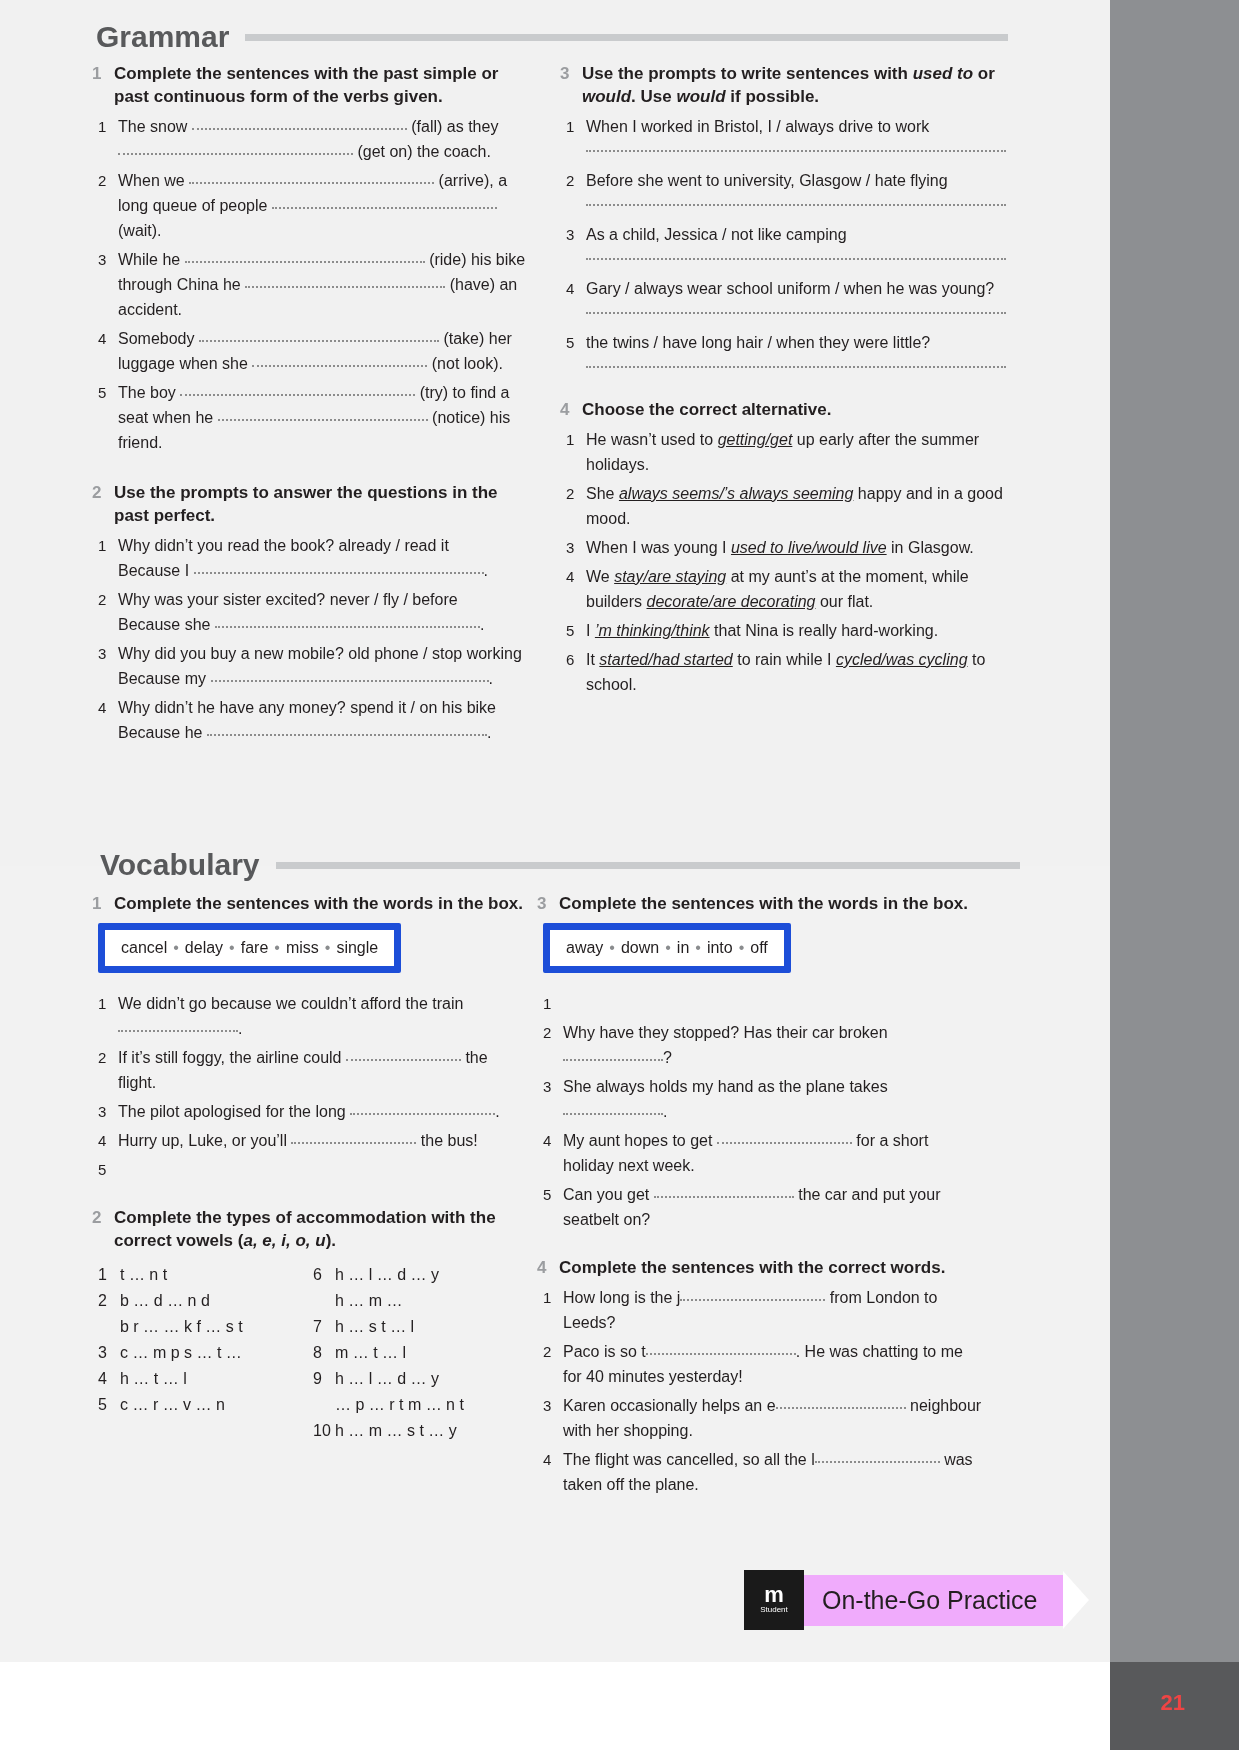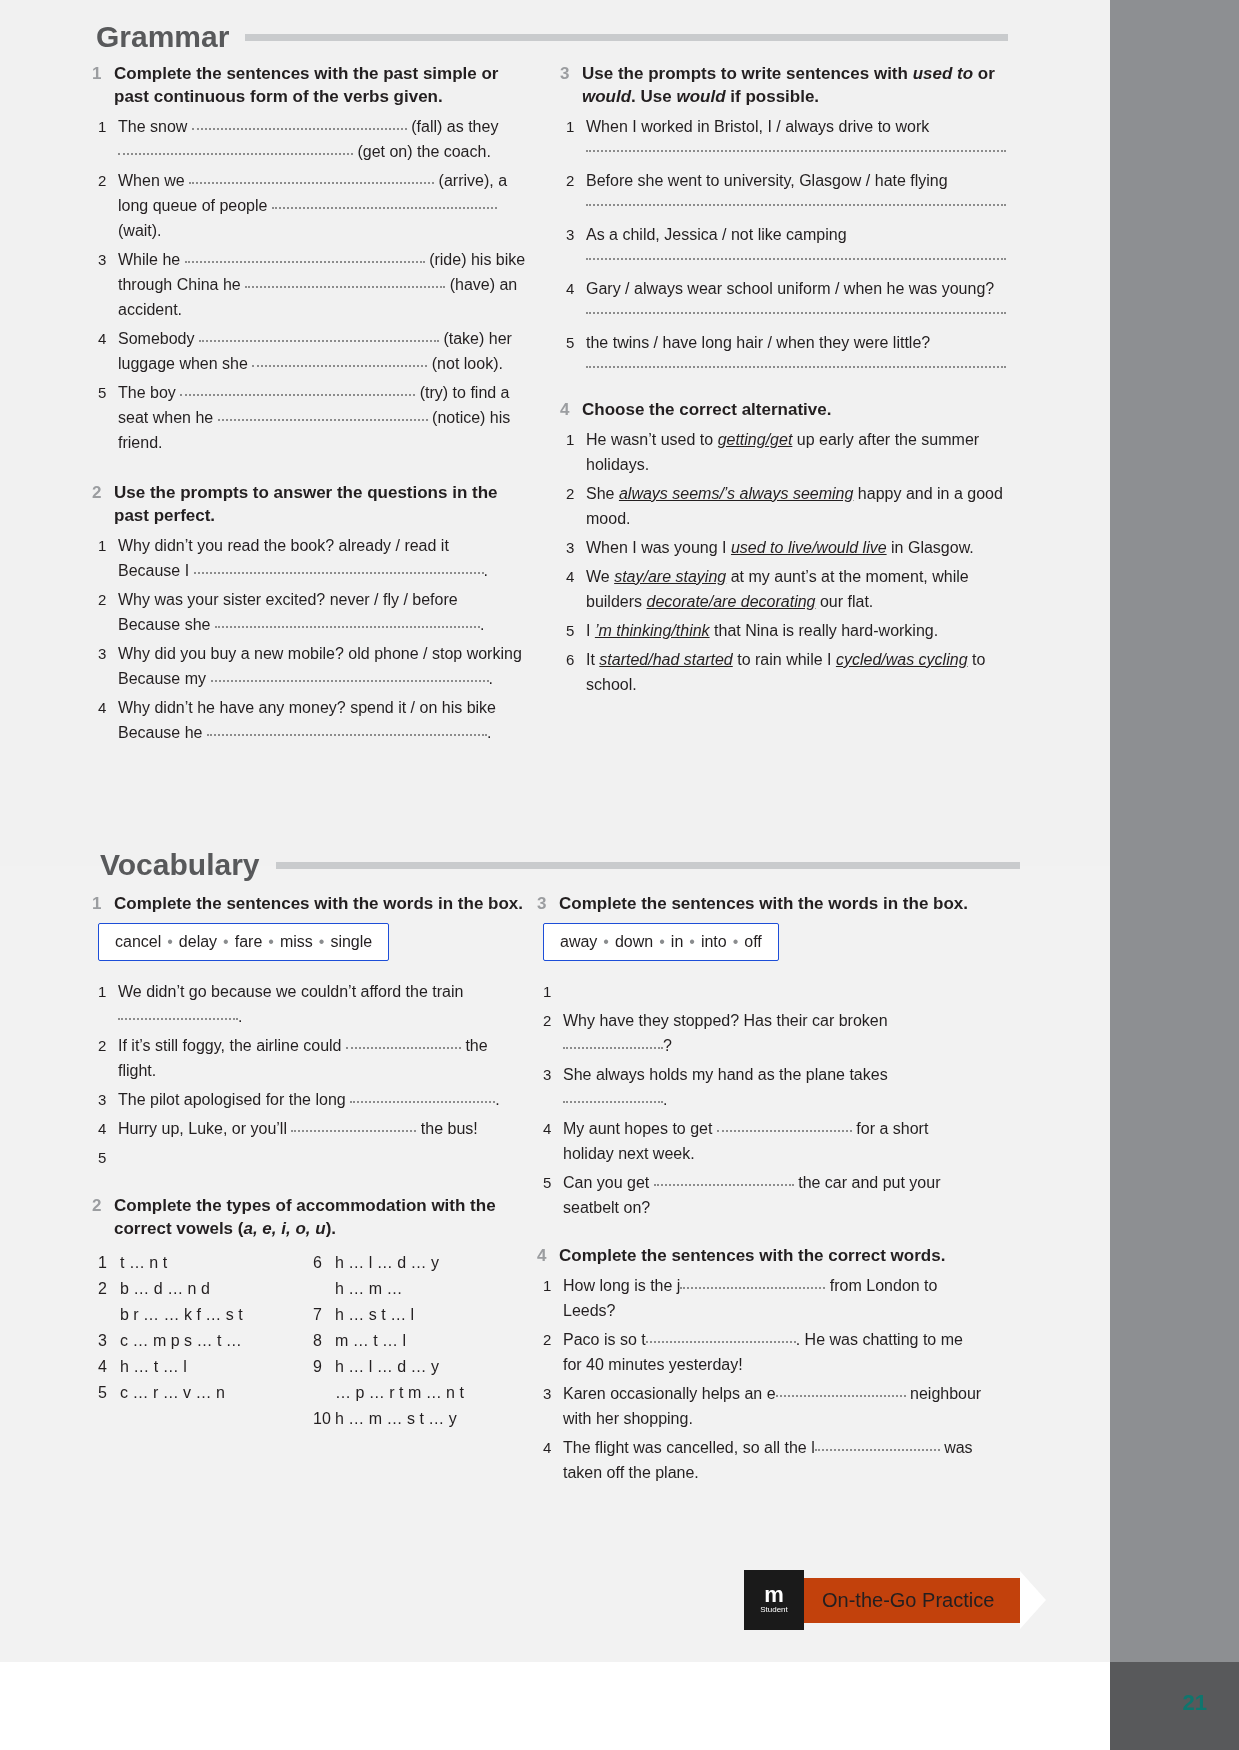--- a/index.html
+++ b/index.html
@@ -6,21 +6,21 @@
   body{
     width:1239px;height:1750px;position:relative;background:#ffffff;
     font-family:"Liberation Sans", sans-serif;color:#231f20;
   }
   .page{position:absolute;left:0;top:0;width:1239px;height:1750px;overflow:hidden;}
 
   
   .side-rail{position:absolute;right:0;top:0;width:129px;height:1662px;background:#8d8f92;}
   .side-rail-bottom{position:absolute;right:0;top:1662px;width:129px;height:88px;background:#58595b;}
   .page-num{
-    position:absolute;right:32px;top:1690px;color:#0f766e;font-size:22px;font-weight:bold;
+    position:absolute;right:54px;top:1690px;color:#ef4444;font-size:22px;font-weight:bold;
   }
 
   
   .panel{position:absolute;left:0;top:0;width:1110px;height:1662px;background:#f2f2f2;}
   .white-block-1{position:absolute;left:0;top:0;width:1110px;height:866px;background:#f1f1f1;}
 
   
   .sec-head{position:absolute;display:flex;align-items:center;width:920px;}
   .sec-head .t{font-size:30px;font-weight:bold;color:#58595b;white-space:nowrap;}
   .sec-head .rule{flex:1;height:7px;background:#c9cbcd;margin-left:16px;}
@@ -41,42 +41,42 @@
   }
   .item-body{font-size:16px;line-height:25px;color:#231f20;}
   .item-body .gap{
     display:inline-block;border-bottom:2px dotted #8c8c8c;vertical-align:2px;height:14px;
   }
   .item-body i{font-style:italic;}
   .item-body u{text-decoration:underline;}
   .rule-line{border-bottom:2px dotted #8c8c8c;height:1px;margin:10px 0 12px 0;}
 
   .wordbox{
-    display:inline-block;border:1px solid #1d4ed8;background:#ffffff;
+    display:inline-block;border:7px solid #1d4ed8;background:#ffffff;
     padding:9px 16px;font-size:16px;border-radius:2px;margin:8px 0 12px 6px;
   }
   .wordbox .sep{color:#8a8c8e;padding:0 6px;}
 
   .vocab-grid{display:flex;}
   .vocab-col{width:200px;}
   .vcell{display:flex;font-size:16px;line-height:26px;}
   .vcell .n{width:28px;flex:0 0 28px;color:#231f20;padding-left:6px;box-sizing:border-box;}
 
   
   .footer-badge{
     position:absolute;left:744px;top:1570px;display:flex;align-items:center;
   }
   .badge-sq{
     width:60px;height:60px;background:#1a1a1a;color:#ffffff;display:flex;
     flex-direction:column;align-items:center;justify-content:center;
   }
   .badge-sq .m{font-size:22px;font-weight:bold;line-height:20px;}
   .badge-sq .s{font-size:8px;line-height:10px;}
   .badge-text{
-    background:#c2410c;padding:11px 26px 11px 18px;font-size:20px;color:#231f20;
+    background:#f0abfc;padding:11px 26px 11px 18px;font-size:25px;color:#231f20;
     position:relative;
   }
   .badge-arrow{
     width:0;height:0;border-top:29px solid transparent;border-bottom:29px solid transparent;
     border-left:26px solid #ffffff;
   }
 </style>
 </head>
 <body>
 

